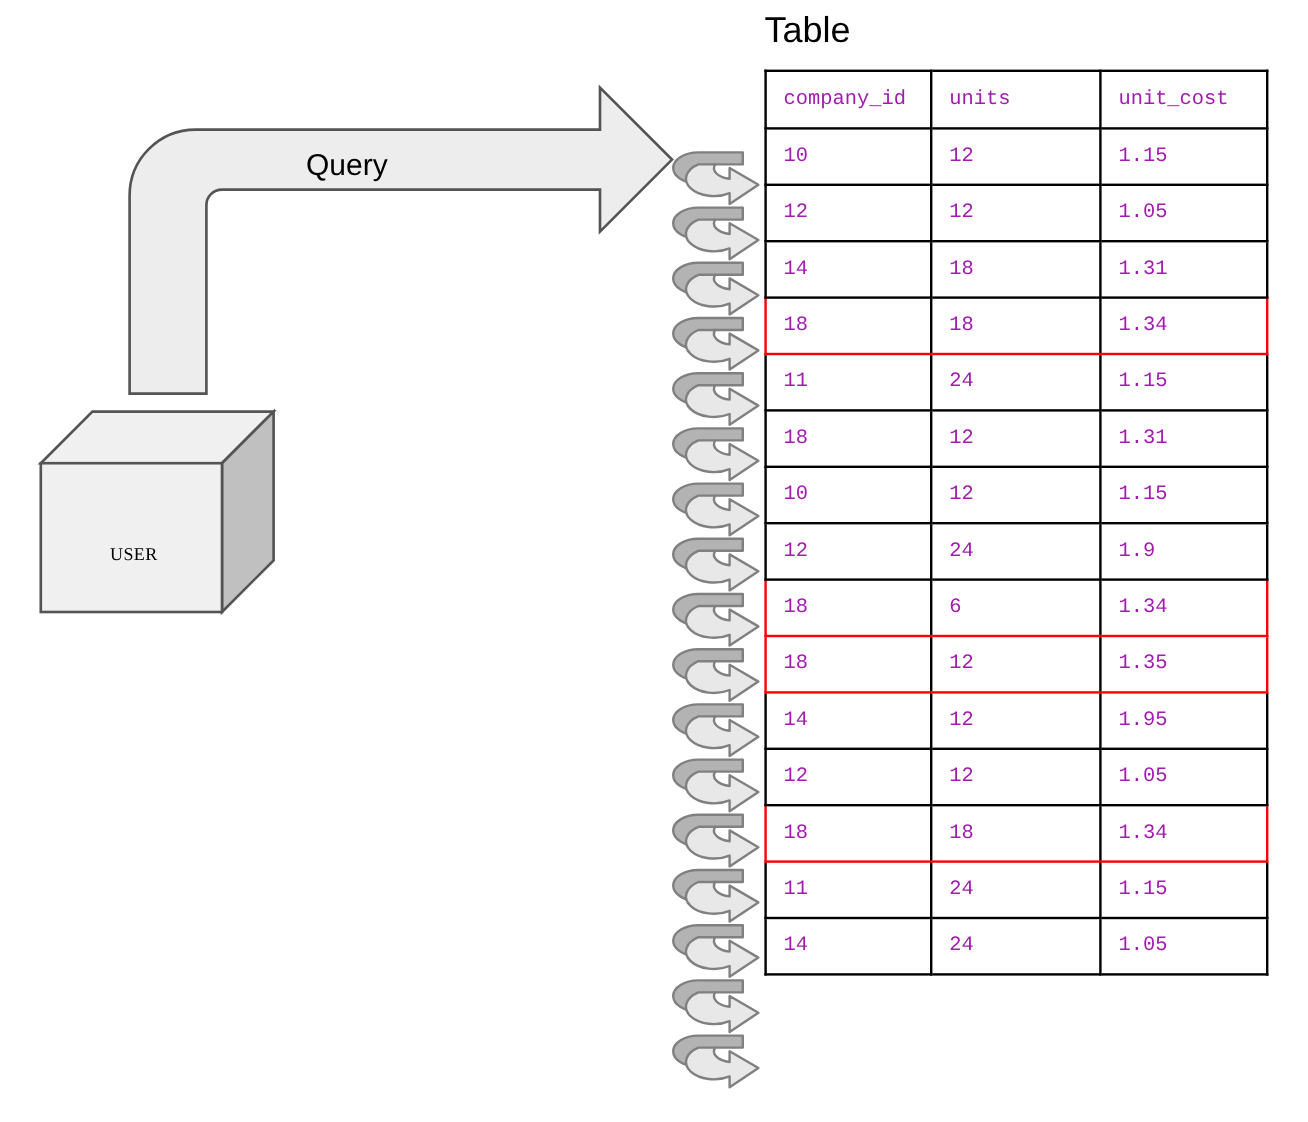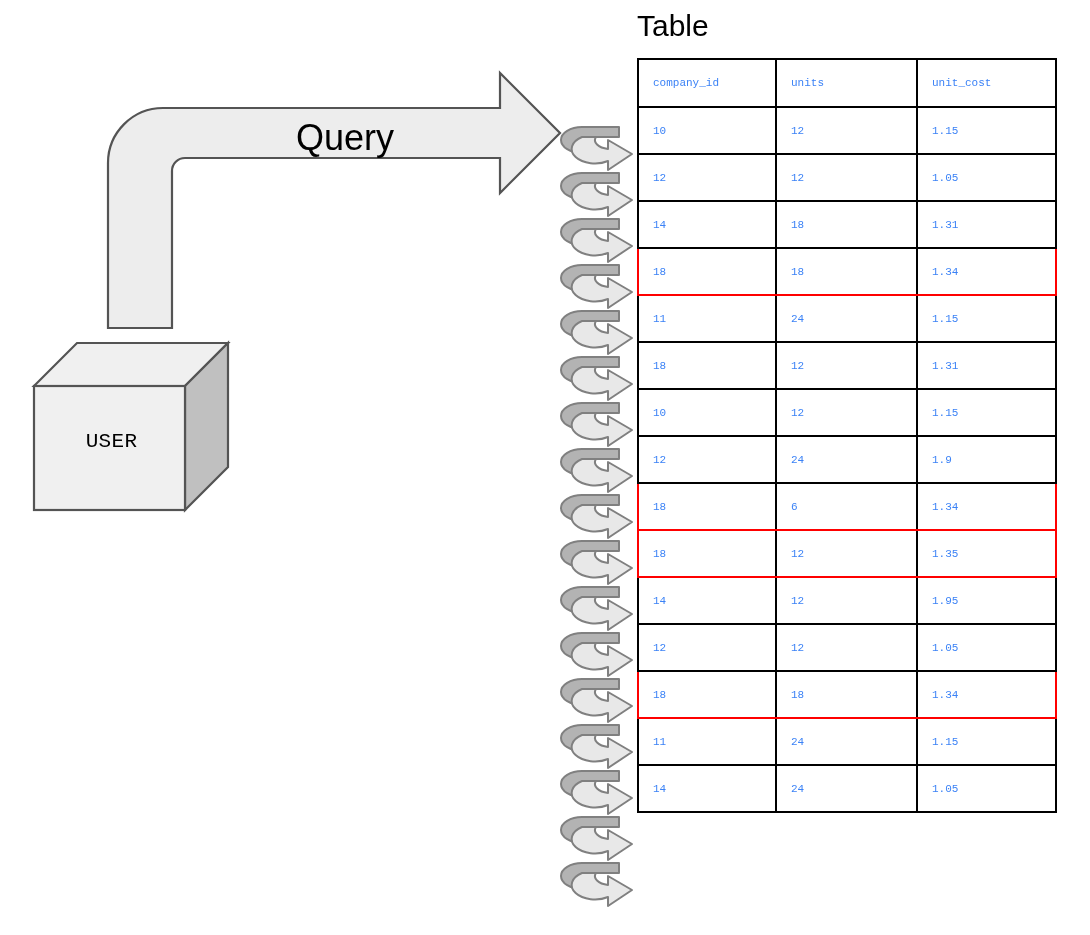--- a/index.html
+++ b/index.html
@@ -34,37 +34,36 @@
     color: #000000;
     white-space: nowrap;
   }
 
   
   .query-label {
     position: absolute;
     left: 255px;
     top: 120px;
     width: 180px;
-    text-align: center;
     font-family: "Liberation Sans", sans-serif;
-    font-size: 36px;
+    font-size: 25px;
     line-height: 36px;
     color: #000000;
     white-space: nowrap;
   }
 
   
   .user-label {
     position: absolute;
     left: 40px;
-    top: 432px;
+    top: 453px;
     width: 143px;
     text-align: center;
-    font-family: Liberation Mono, monospace;
-    font-size: 21px;
+    font-family: Liberation Serif, serif;
+    font-size: 15px;
     line-height: 20px;
     color: #000000;
     letter-spacing: 0.3px;
     white-space: nowrap;
   }
 
   
   .data-table {
     position: absolute;
     left: 637px;
@@ -80,23 +79,23 @@
 
   .data-table th,
   .data-table td {
     height: 47px;
     box-sizing: border-box;
     border: 2px solid #000000;
     padding: 0 0 0 14px;
     text-align: left;
     vertical-align: middle;
     font-family: "Liberation Mono", monospace;
-    font-size: 11px;
+    font-size: 17px;
     font-weight: normal;
-    color: #3b82f6;
+    color: #a21caf;
     white-space: nowrap;
   }
   .data-table thead th {
     height: 48px;
   }
 
   
   .data-table tr.hl td {
     border-top: 2px solid #ff0000;
     border-bottom: 2px solid #ff0000;

